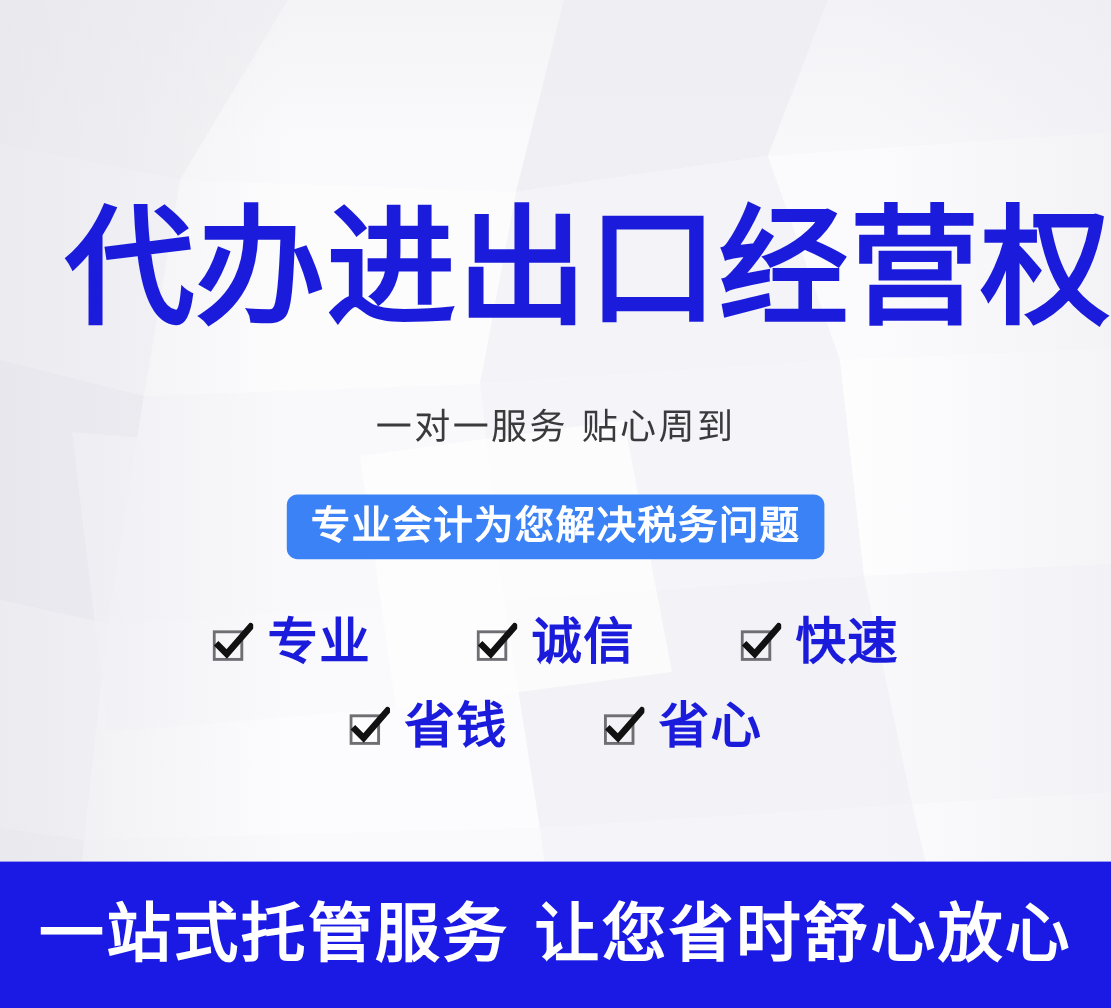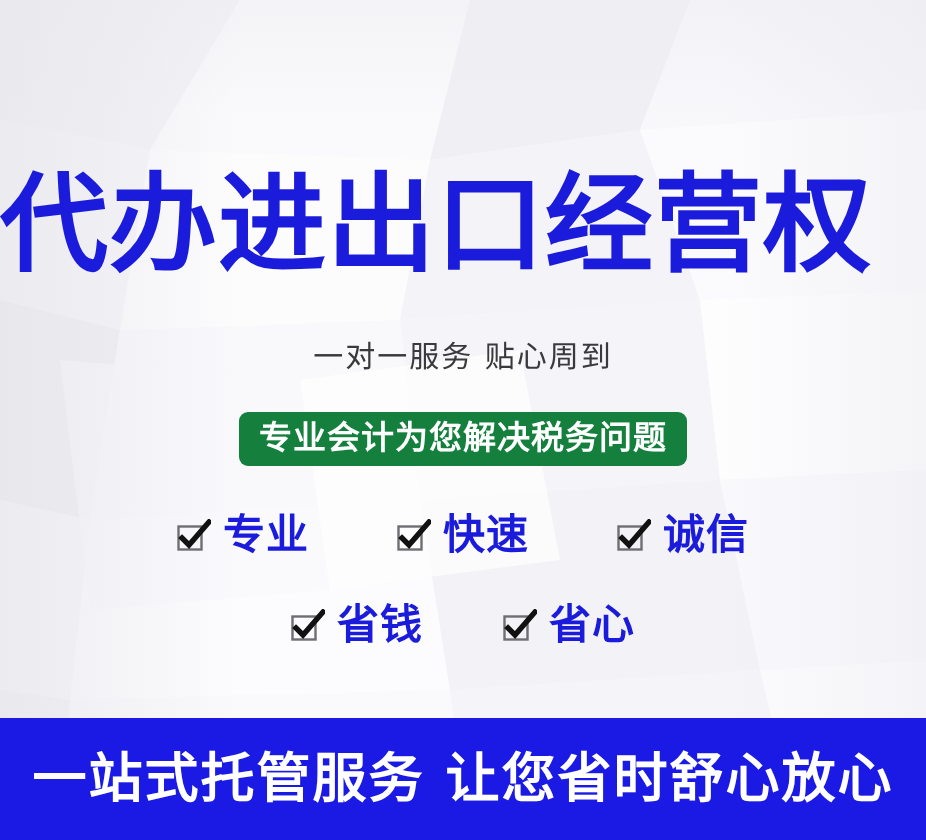--- a/index.html
+++ b/index.html
@@ -47,21 +47,21 @@
       linear-gradient(180deg, rgba(236,236,241,.45) 0%, rgba(255,255,255,0) 14%);
   }
 
   
   .headline {
     position: absolute;
     left: 0;
     right: 0;
     top: 168px;
     z-index: 3;
-    text-align: left;
+    text-align: right;
     color: #1b1bdc;
     font-size: 108px;
     line-height: 1.06;
     font-weight: 700;
     letter-spacing: 1px;
     white-space: nowrap;
     -webkit-font-smoothing: antialiased;
   }
 
   
@@ -85,21 +85,21 @@
     position: absolute;
     left: 0;
     right: 0;
     top: 412px;
     z-index: 3;
     display: flex;
     justify-content: center;
   }
   .pill {
     display: inline-block;
-    background: #15803d;
+    background: #3b82f6;
     color: #ffffff;
     font-size: 33px;
     font-weight: 700;
     line-height: 1;
     letter-spacing: 1px;
     padding: 9px 20px 12px 20px;
     border-radius: 9px;
     white-space: nowrap;
   }
 
@@ -111,21 +111,21 @@
     top: 514px;
     z-index: 3;
   }
   .feature-row {
     display: flex;
     justify-content: center;
     align-items: center;
     white-space: nowrap;
   }
   .feature-row.row-1 { gap: 88px; }
-  .feature-row.row-2 { gap: 80px; margin-top: 48px; }
+  .feature-row.row-2 { gap: 80px; margin-top: 28px; }
 
   .feature-item {
     display: flex;
     align-items: center;
     gap: 12px;
   }
   .check-icon {
     display: inline-block;
     width: 34px;
     height: 34px;
@@ -220,31 +220,31 @@
         <span class="feature-label">专业</span>
       </div>
 
       <div class="feature-item">
         <span class="check-icon">
           <svg width="34" height="34" viewBox="0 0 34 34">
             <rect x="1.5" y="7.5" width="23" height="23" fill="none" stroke="#6e6e73" stroke-width="2.4"></rect>
             <path d="M5 19 L12 26 L32 3" fill="none" stroke="#111111" stroke-width="5.4" stroke-linecap="square" stroke-linejoin="miter"></path>
           </svg>
         </span>
+        <span class="feature-label">诚信</span>
+      </div>
+
+      <div class="feature-item">
+        <span class="check-icon">
+          <svg width="34" height="34" viewBox="0 0 34 34">
+            <rect x="1.5" y="7.5" width="23" height="23" fill="none" stroke="#6e6e73" stroke-width="2.4"></rect>
+            <path d="M5 19 L12 26 L32 3" fill="none" stroke="#111111" stroke-width="5.4" stroke-linecap="square" stroke-linejoin="miter"></path>
+          </svg>
+        </span>
         <span class="feature-label">快速</span>
-      </div>
-
-      <div class="feature-item">
-        <span class="check-icon">
-          <svg width="34" height="34" viewBox="0 0 34 34">
-            <rect x="1.5" y="7.5" width="23" height="23" fill="none" stroke="#6e6e73" stroke-width="2.4"></rect>
-            <path d="M5 19 L12 26 L32 3" fill="none" stroke="#111111" stroke-width="5.4" stroke-linecap="square" stroke-linejoin="miter"></path>
-          </svg>
-        </span>
-        <span class="feature-label">诚信</span>
       </div>
     </div>
 
     <div class="feature-row row-2">
       <div class="feature-item">
         <span class="check-icon">
           <svg width="34" height="34" viewBox="0 0 34 34">
             <rect x="1.5" y="7.5" width="23" height="23" fill="none" stroke="#6e6e73" stroke-width="2.4"></rect>
             <path d="M5 19 L12 26 L32 3" fill="none" stroke="#111111" stroke-width="5.4" stroke-linecap="square" stroke-linejoin="miter"></path>
           </svg>

